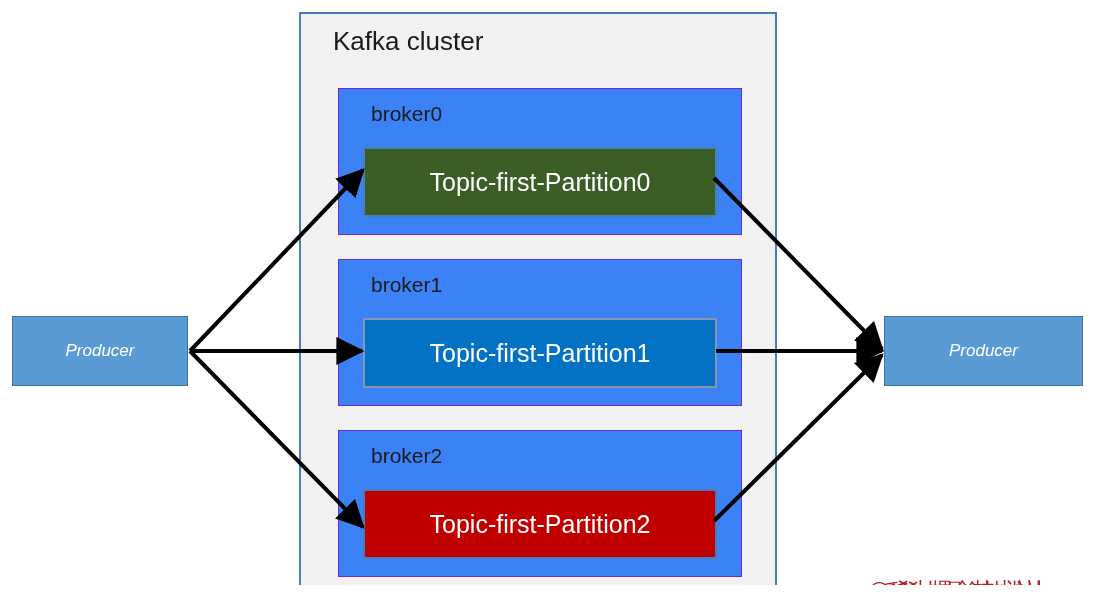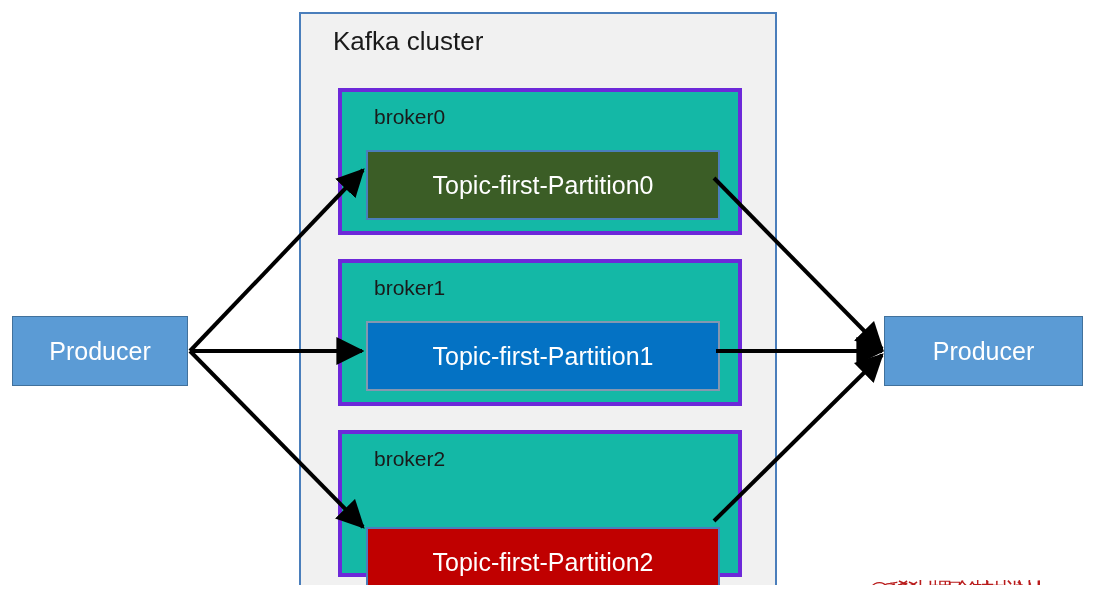--- a/index.html
+++ b/index.html
@@ -51,22 +51,22 @@
     color: #1a1a1a;
     white-space: nowrap;
     z-index: 3;
   }
 
   
   .broker-box {
     position: absolute;
     left: 338px;
     width: 404px;
-    background: #14b8a6;
-    border: 4px solid #6d28d9;
+    background: #3b82f6;
+    border: 1px solid #6d28d9;
     box-sizing: border-box;
     z-index: 2;
   }
   .broker-0 { top: 88px;  height: 147px; }
   .broker-1 { top: 259px; height: 147px; padding-left: 19px; }
   .broker-2 { top: 430px; height: 147px; }
 
   .broker-label {
     position: absolute;
     left: 32px;
@@ -107,24 +107,25 @@
     border: 1px solid #41719c;
     box-sizing: border-box;
     display: flex;
     align-items: center;
     justify-content: center;
     z-index: 4;
   }
   .endpoint-producer { left: 12px;  width: 176px; }
   .endpoint-consumer { left: 884px; width: 199px; }
   .endpoint-label {
-    font-size: 25px;
+    font-size: 17px;
     line-height: 30px;
     color: #ffffff;
     white-space: nowrap;
+    font-style: italic;
   }
 
   
   .bottom-rule {
     position: absolute;
     left: 0;
     top: 606px;
     width: 1096px;
     height: 1px;
     background: #d9d9d9;
@@ -167,21 +168,21 @@
 
   <div class="broker-box broker-1">
     <div class="broker-label">broker1</div>
     <div class="partition-box" style="background:#0472c4; border-color:#8497b0;">
       <span class="partition-label">Topic-first-Partition1</span>
     </div>
   </div>
 
   <div class="broker-box broker-2">
     <div class="broker-label">broker2</div>
-    <div class="partition-box" style="background:#c00000; border-color:#4a7ebb;margin-top:35px;">
+    <div class="partition-box" style="background:#c00000; border-color:#4a7ebb;">
       <span class="partition-label">Topic-first-Partition2</span>
     </div>
   </div>
 
   <div class="endpoint-box endpoint-producer">
     <span class="endpoint-label">Producer</span>
   </div>
 
   <div class="endpoint-box endpoint-consumer">
     <span class="endpoint-label">Producer</span>

